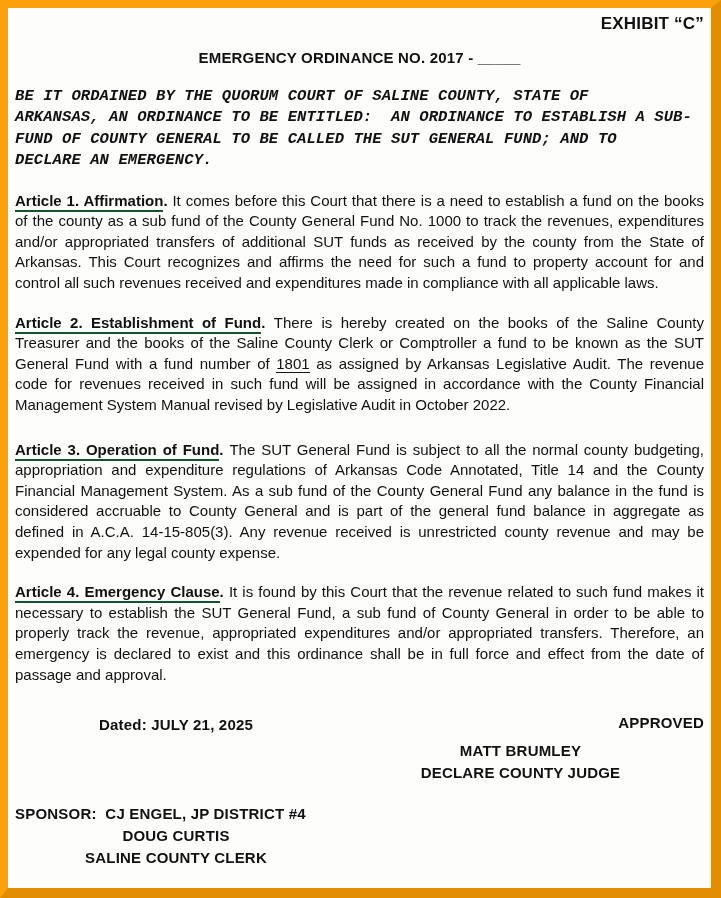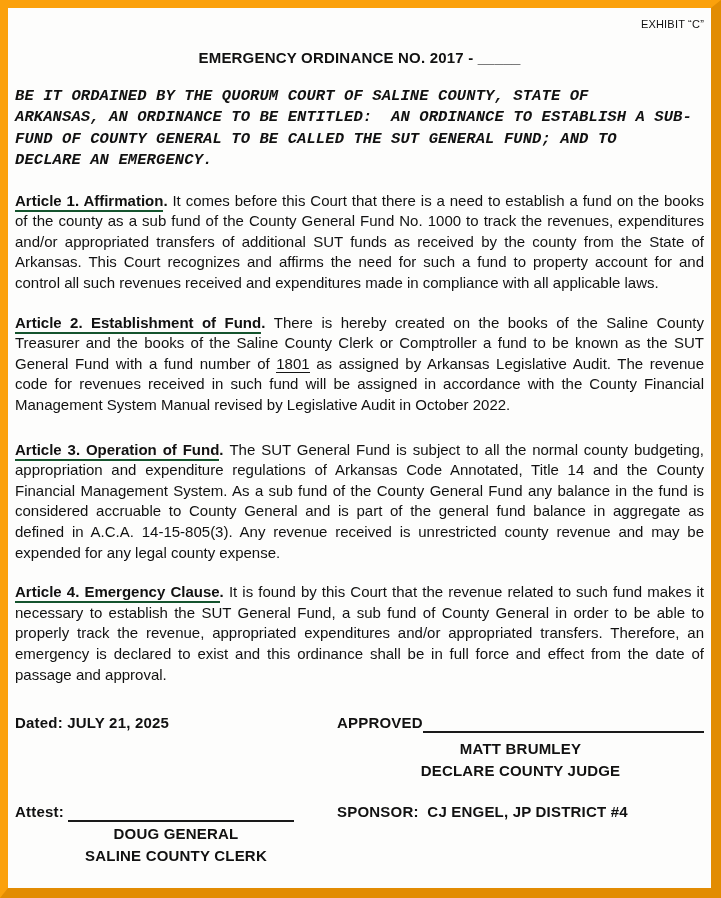--- a/index.html
+++ b/index.html
@@ -16,22 +16,22 @@
     border-color: var(--bc-light, #FBA10C) var(--bc-dark, #E58D02) var(--bc-dark, #E58D02) var(--bc-light, #FBA10C);
     padding: 4px 7px 0 7px;
     font-family: "Liberation Sans", "DejaVu Sans", sans-serif;
     color: var(--ink, #111111);
     font-size: 15px;
     overflow: hidden;
   }
 
   .exhibit {
     text-align: right;
-    font-weight: normal;
-    font-size: 11px;
+    font-weight: bold;
+    font-size: 17px;
     line-height: 20px;
     margin-top: 2px;
     letter-spacing: 0.2px;
   }
 
   .title {
     text-align: center;
     font-weight: bold;
     font-size: 15px;
     line-height: 20px;
@@ -60,26 +60,26 @@
   .article .heading {
     font-weight: bold;
     border-bottom: 2px solid #14532d;
     padding-bottom: 1px;
   }
   .article .hsep { font-weight: bold; }
   .u-inline { border-bottom: 1.5px solid #151515; }
 
   .sig { font-weight: bold; letter-spacing: 0.2px; }
   .sig-row { display: flex; align-items: flex-end; }
-  .sig-row.r1 { margin-top: 27px; }
+  .sig-row.r1 { margin-top: 27px; text-align: center; }
   .sig-row.r3 { margin-top: 20px; }
   .sig-left { width: 322px; flex: none; line-height: 21px; }
   .sig-right { flex: 1; line-height: 21px; }
 
-  .approved-wrap { display: flex; align-items: flex-end; }
+  .approved-wrap { display: flex; align-items: flex-end; flex-direction: column; }
   .line-fill {
     flex: 1;
     border-bottom: 2px solid #1a1a1a;
     height: 1em;
   }
   .line-fixed {
     display: inline-block;
     width: 226px;
     border-bottom: 2px solid #1a1a1a;
     height: 1em;
@@ -126,28 +126,24 @@
 
     <div class="sig-row">
       <div class="sig-left"></div>
       <div class="sig-right names-right">
         <div>MATT BRUMLEY</div>
         <div>DECLARE COUNTY JUDGE</div>
       </div>
     </div>
 
     <div class="sig-row r3">
-      <div class="sig-left attest-wrap">
-        <span class="pre">Attest: </span>
-        <span class="line-fixed"></span>
-      </div>
       <div class="sig-right pre">SPONSOR:  CJ ENGEL, JP DISTRICT #4</div>
     </div>
 
     <div class="sig-row">
       <div class="names-left">
-        <div>DOUG GENERAL</div>
+        <div>DOUG CURTIS</div>
         <div>SALINE COUNTY CLERK</div>
       </div>
     </div>
 
   </div>
 </div>
 
 </body></html>

